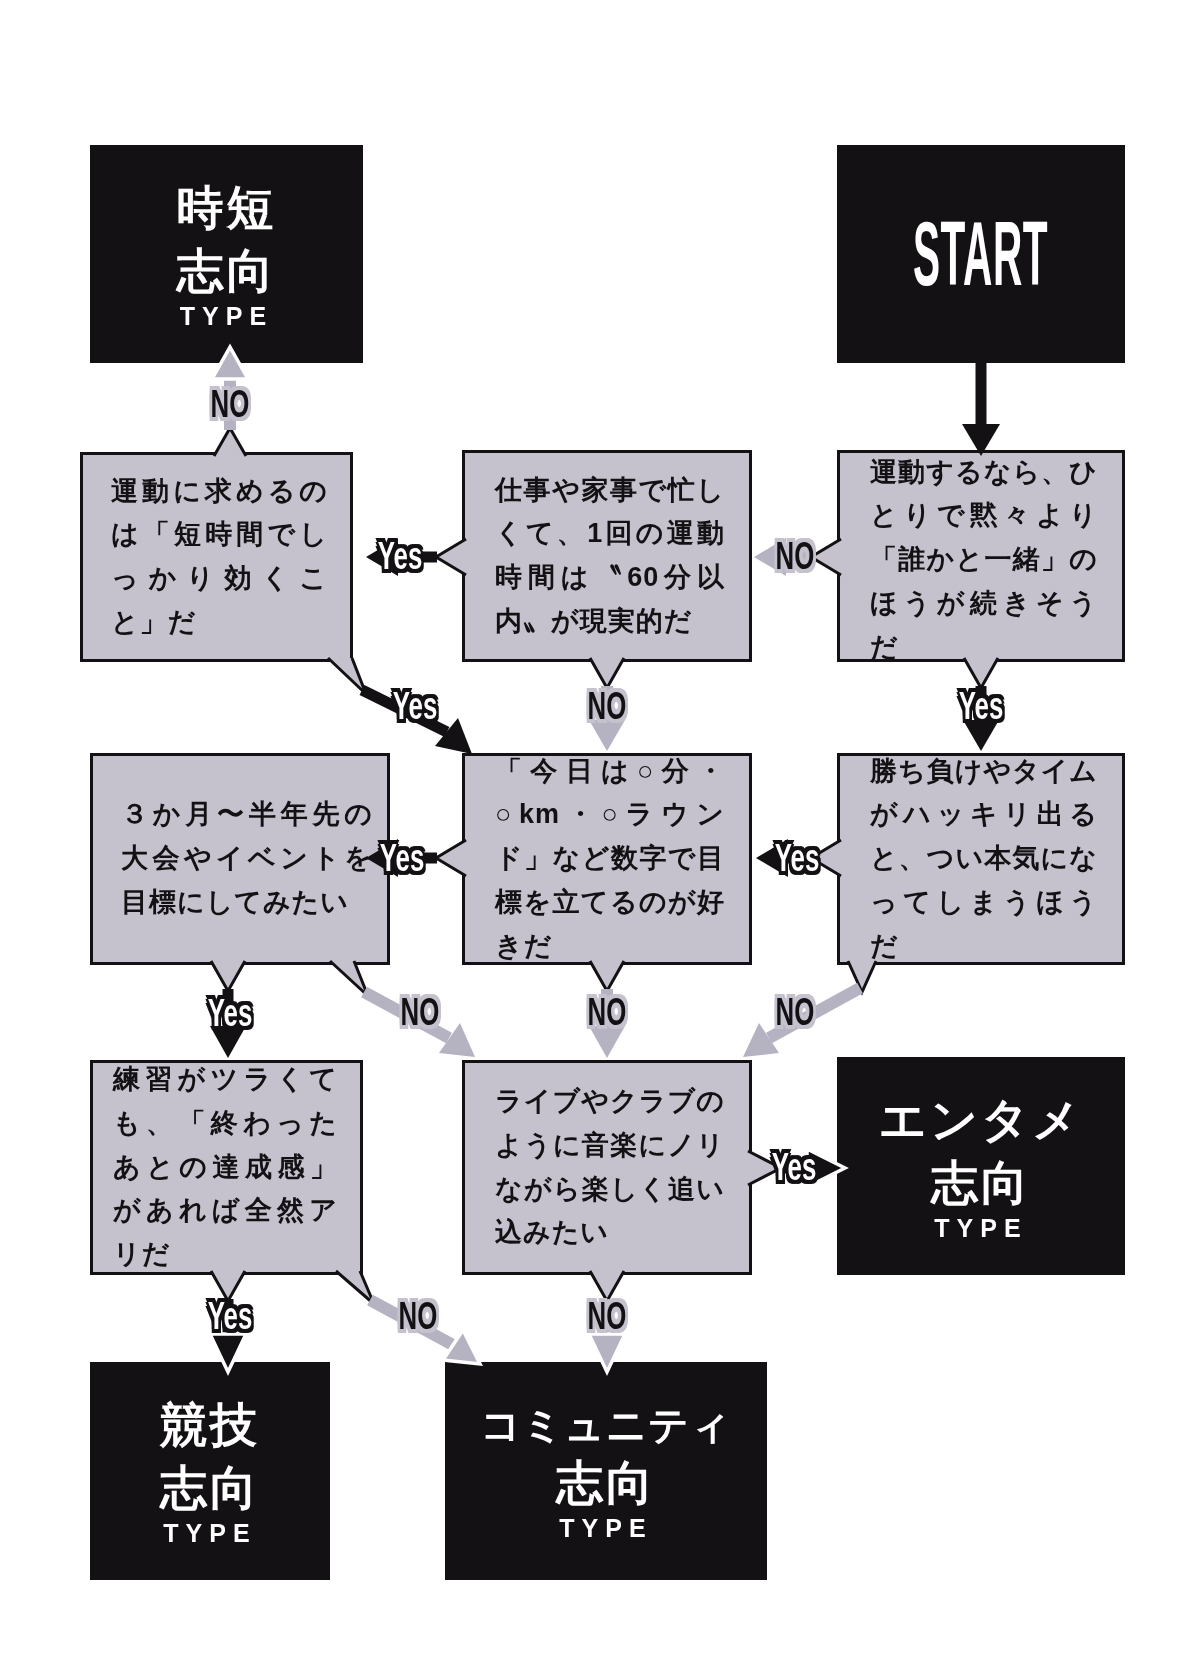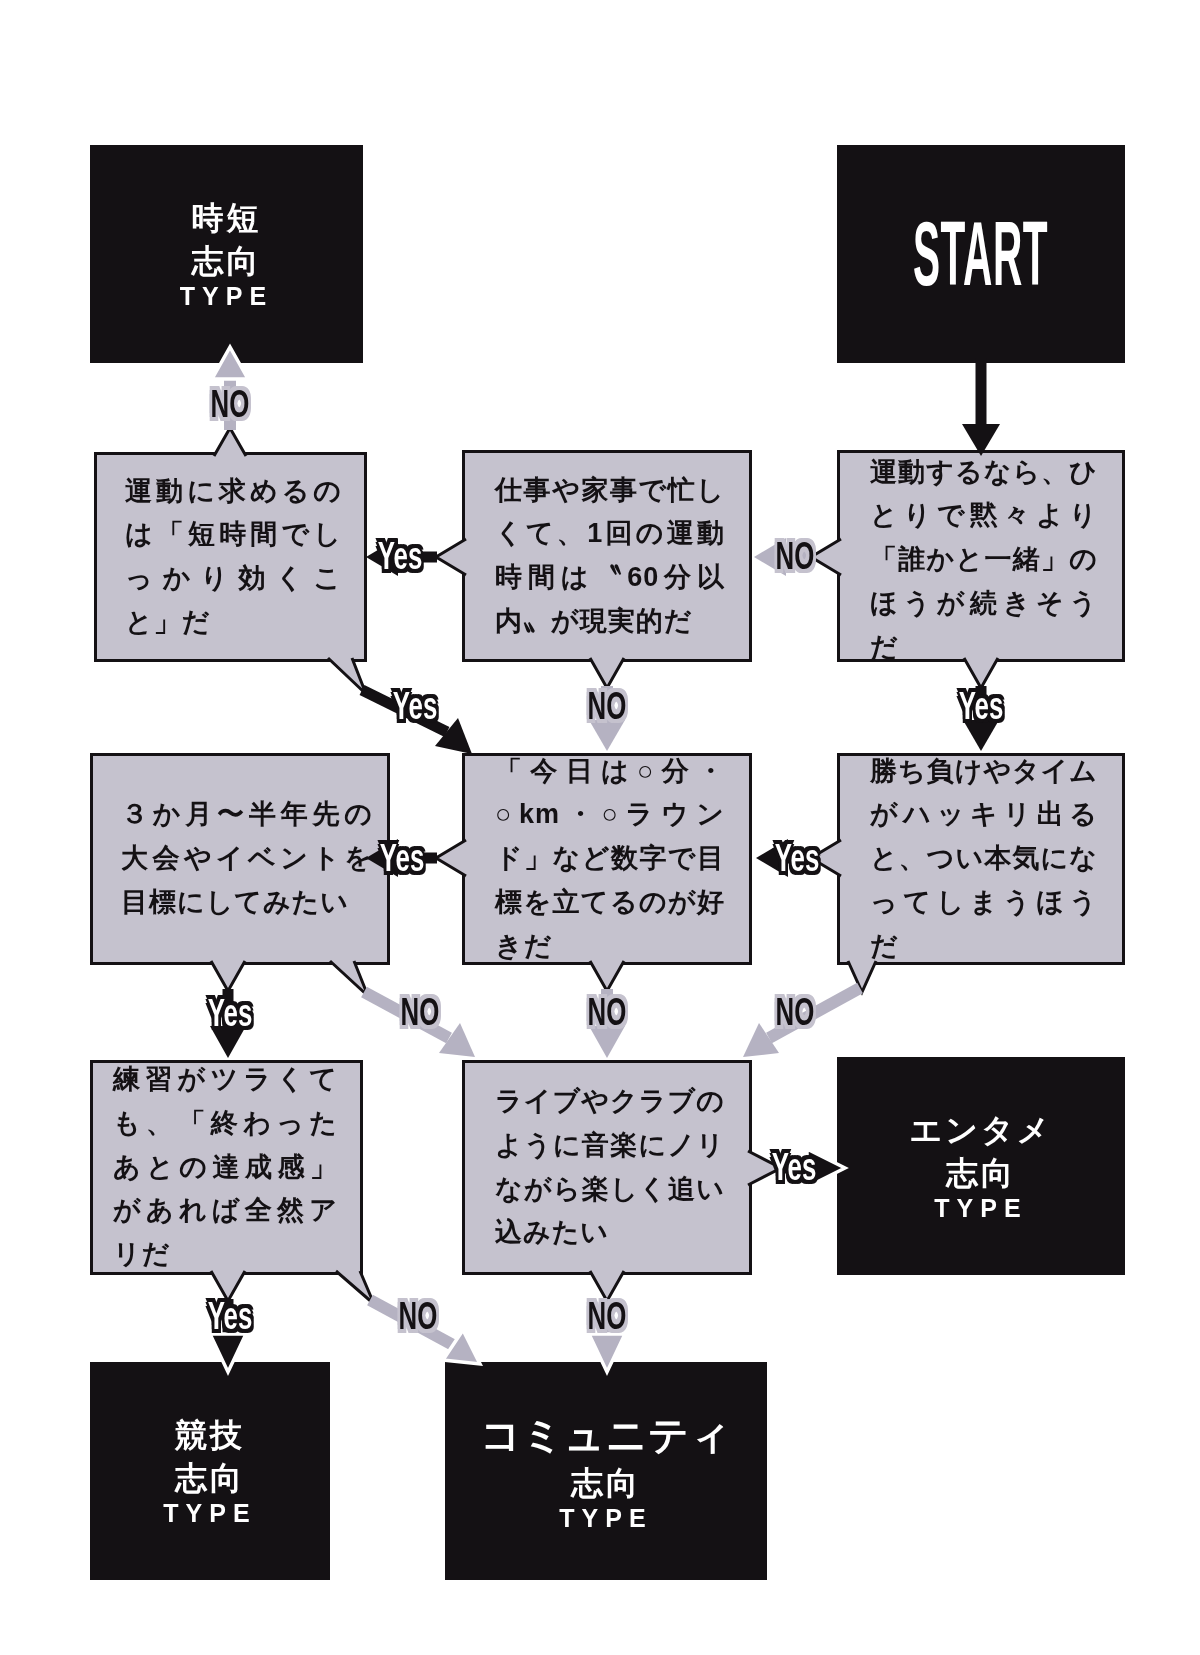--- a/index.html
+++ b/index.html
@@ -14,21 +14,21 @@
   }
   .qnode p{
     margin:0;font-weight:700;font-size:27px;line-height:1.62;letter-spacing:1px;
     color:#141114;text-align:justify;width:100%;
   }
   
   .tnode{
     position:absolute;box-sizing:border-box;background:#141114;color:#ffffff;
     display:flex;flex-direction:column;align-items:center;justify-content:center;z-index:1;
   }
-  .tnode .l1{font-size:32px;font-weight:700;line-height:1.32;letter-spacing:3px;white-space:nowrap;}
+  .tnode .l1{font-size:47px;font-weight:700;line-height:1.32;letter-spacing:3px;white-space:nowrap;}
   .tnode .type{font-size:25px;font-weight:700;letter-spacing:7px;}
   .start-text{
     font-size:70px;font-weight:700;letter-spacing:1px;transform:scale(0.58,1.3);white-space:nowrap;
   }
   
   .wires{position:absolute;left:0;top:0;z-index:5;pointer-events:none;}
   .shaft-k{stroke:#141114;stroke-width:11;fill:none;}
   .shaft-g{stroke:#b5b2c2;stroke-width:12;fill:none;}
   .head-k{fill:#141114;stroke:none;}
   .head-g{fill:#b5b2c2;stroke:none;}
@@ -76,21 +76,21 @@
     <div class="l1">志向</div>
     <div class="type">TYPE</div>
   </div>
 
   <div class="tnode" style="left:445px;top:1362px;width:322px;height:218px">
     <div class="l1" style="font-size:40px;letter-spacing:1px">コミュニティ</div>
     <div class="l1">志向</div>
     <div class="type">TYPE</div>
   </div>
 
-  <div class="qnode" style="left:94px;top:452px;width:273px;height:210px;padding:20px 22px 20px 28px">
+  <div class="qnode" style="left:80px;top:452px;width:273px;height:210px;padding:20px 22px 20px 28px">
     <p>運動に求めるのは「短時間でしっかり効くこと」だ</p>
   </div>
 
   <div class="qnode" style="left:462px;top:450px;width:290px;height:212px;padding:20px 24px 20px 30px">
     <p>仕事や家事で忙しくて、1回の運動時間は〝60分以内〟が現実的だ</p>
   </div>
 
   <div class="qnode" style="left:837px;top:450px;width:288px;height:212px;padding:28px 24px 20px 30px">
     <p>運動するなら、ひとりで黙々より「誰かと一緒」のほうが続きそうだ</p>
   </div>

